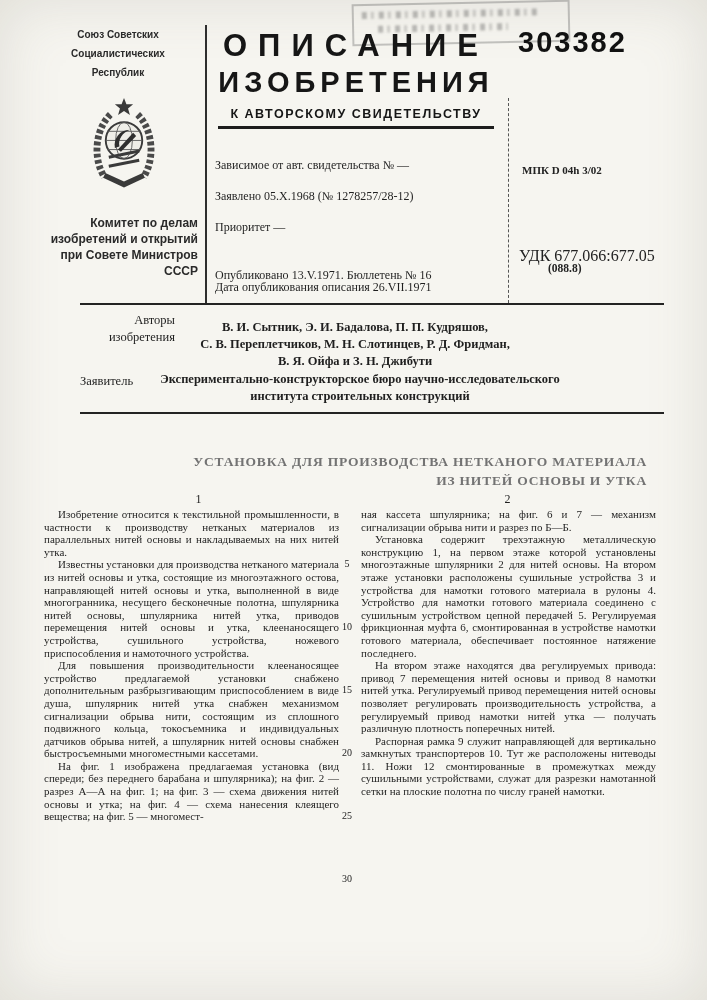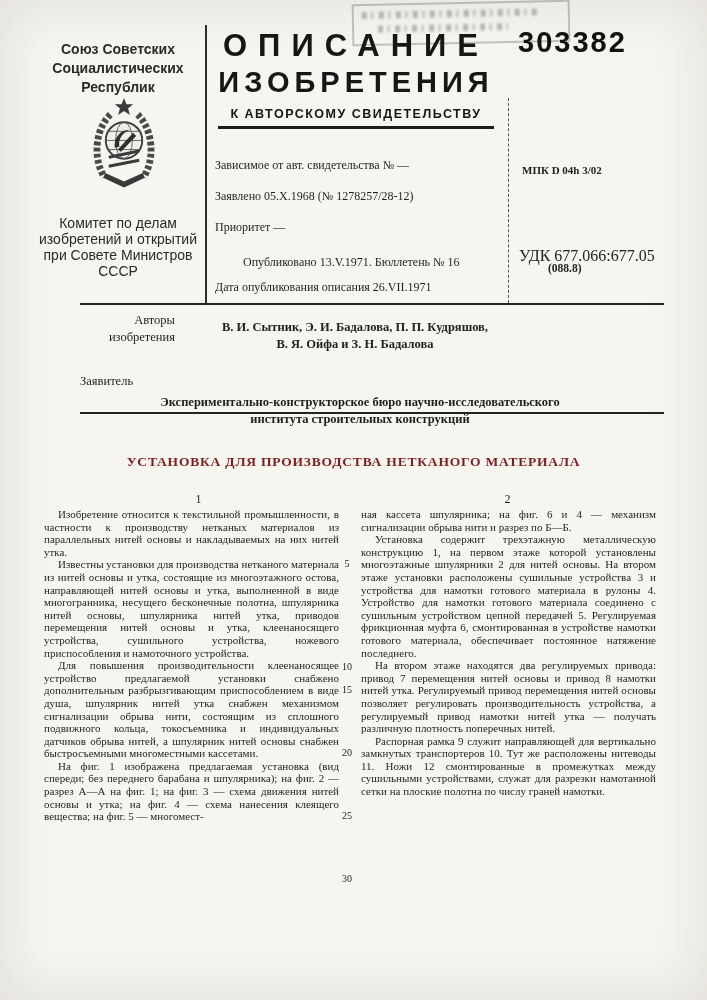--- a/index.html
+++ b/index.html
@@ -16,77 +16,77 @@
   .stamp {
     left:352px; top:2px; width:214px; height:38px;
     border:2px solid rgba(90,90,90,.45);
     transform:rotate(-1.2deg); opacity:.75;
   }
   .stamp .smudge { position:absolute; left:8px; right:30px; height:7px;
     background:repeating-linear-gradient(90deg, rgba(70,70,70,.45) 0 5px, transparent 5px 9px, rgba(70,70,70,.3) 9px 12px, transparent 12px 17px);
     filter:blur(1.2px);
   }
   .union-name {
-    left:46px; top:40px; width:144px; text-align:center;
-    font-weight:bold; font-size:14px; line-height:19px; color:#2a2a2a;
+    left:46px; top:25px; width:144px; text-align:center;
+    font-weight:bold; font-size:10px; line-height:19px; color:#2a2a2a;
   }
   .emblem { left:86px; top:96px; width:76px; height:98px; }
   .committee {
-    left:38px; top:215px; width:160px; text-align:center;
-    font-weight:normal; font-size:14px; line-height:16px; color:#2a2a2a;
+    left:38px; top:215px; width:160px; text-align:right;
+    font-weight:bold; font-size:12px; line-height:16px; color:#2a2a2a;
   }
   .vline-solid { left:205px; top:25px; width:2px; height:278px; background:#2e2e2e; }
   .vline-dash  { left:508px; top:98px; height:205px; border-left:1.5px dashed #555; }
 
   .doc-word1 { left:212px; top:28px; width:288px; text-align:center;
     font-weight:bold; font-size:31px; letter-spacing:11px; color:#161616; }
   .doc-word2 { left:212px; top:66px; width:288px; text-align:center;
     font-weight:bold; font-size:29px; letter-spacing:5px; color:#161616; }
   .doc-sub   { left:212px; top:107px; width:288px; text-align:center;
     font-weight:bold; font-size:12.5px; letter-spacing:1.5px; color:#161616; }
   .doc-sub-rule { left:218px; top:126px; width:276px; height:3px; background:#1d1d1d; }
 
   .patent-number { left:518px; top:26px; width:180px;
     font-weight:bold; font-size:29px; letter-spacing:2px; color:#111; }
 
   .fields { left:215px; top:158px; width:290px; font-size:12px; }
   .field-row { position:absolute; left:0; white-space:nowrap; }
   .field-row b { font-weight:normal; }
-  .fr0 { top:0; }  .fr1 { top:31px; } .fr2 { top:62px; } .fr3 { top:97px;margin-left:28px; } .fr4 { top:122px; }
+  .fr0 { top:0; }  .fr1 { top:31px; } .fr2 { top:62px; } .fr3 { top:110px; } .fr4 { top:122px; }
 
   .mpk { left:522px; top:164px; font-weight:bold; font-size:11px; color:#222; }
   .udk { left:519px; top:247px; font-weight:normal; font-size:16px; color:#222; }
   .udk2 { left:548px; top:262px; font-weight:bold; font-size:11.5px; color:#222; }
 
   .hr1 { left:80px; top:303px; width:584px; height:2px; background:#232323; }
   .hr2 { left:80px; top:412px; width:584px; height:2px; background:#232323; }
 
   
   .authors-label { left:80px; top:312px; width:100px; font-size:12.5px; line-height:17px;text-align:right; }
   .authors-names { left:110px; top:319px; width:490px; text-align:center;
     font-weight:bold; font-size:12.5px; line-height:17px; }
   .applicant-label { left:80px; top:374px; font-size:12.5px; }
   .applicant-name { left:150px; top:371px; width:420px; text-align:center;
-    font-weight:bold; font-size:12.5px; line-height:17px;margin-top:23px; }
+    font-weight:bold; font-size:12.5px; line-height:17px; }
 
   
-  .invention-title { left:60px; top:452px; width:587px; text-align:center;
-    font-weight:bold; font-size:13.5px; line-height:19px; letter-spacing:.8px; color:#7f1d1d; }
+  .invention-title { left:60px; top:452px; width:587px; text-align:right;
+    font-weight:bold; font-size:13.5px; line-height:19px; letter-spacing:.8px; color:#737373; }
   .col-numbers { left:44px; top:492px; width:618px; display:flex; }
   .col-numbers span { flex:1; text-align:center; font-size:12px; }
 
   .body-cols { left:44px; top:508px; width:618px; display:flex; gap:22px; }
   .bcol { width:295px; font-size:11px; line-height:12.6px; text-align:justify; }
   .bcol p { margin:0; text-indent:14px; }
   .bcol p.noindent { text-indent:0; }
 
   .gutter-nums { left:336px; top:508px; width:22px; }
   .gutter-nums span { position:absolute; left:0; width:22px; text-align:center;
     font-size:10px; color:#222; }
-  .ln0 { top:50px; } .ln1 { top:113px;margin-top:40px; } .ln2 { top:176px; }
+  .ln0 { top:50px; } .ln1 { top:113px; } .ln2 { top:176px; }
   .ln3 { top:239px; } .ln4 { top:302px; } .ln5 { top:365px; }
 </style>
 </head>
 <body>
 
 <div class="page">
 
   <div class="abs stamp">
     <div class="smudge" style="top:6px;"></div>
     <div class="smudge" style="top:20px; left:24px; right:60px;"></div>
@@ -128,48 +128,50 @@
   <div class="abs patent-number sans">303382</div>
   <div class="abs mpk">МПК D 04h 3/02</div>
   <div class="abs udk">УДК 677.066:677.05</div>
   <div class="abs udk2">(088.8)</div>
 
   <div class="abs hr1"></div>
 
   <div class="abs authors-label" style="width:95px;">Авторы изобретения</div>
   <div class="abs authors-names">
     <div>В. И. Сытник, Э. И. Бадалова, П. П. Кудряшов,</div>
-    <div>В. Я. Ойфа и З. Н. Бадалова</div>
+    <div>С. В. Переплетчиков, М. Н. Слотинцев, Р. Д. Фридман,</div>
+    <div>В. Я. Ойфа и З. Н. Джибути</div>
   </div>
   <div class="abs applicant-label">Заявитель</div>
   <div class="abs applicant-name">
     <div>Экспериментально-конструкторское бюро научно-исследовательского</div>
     <div>института строительных конструкций</div>
   </div>
 
   <div class="abs hr2"></div>
 
   <div class="abs invention-title">
     <div>УСТАНОВКА ДЛЯ ПРОИЗВОДСТВА НЕТКАНОГО МАТЕРИАЛА</div>
+    <div>ИЗ НИТЕЙ ОСНОВЫ И УТКА</div>
   </div>
 
   <div class="abs col-numbers">
     <span>1</span>
     <span>2</span>
   </div>
 
   <div class="abs body-cols">
     <div class="bcol">
       <p>Изобретение относится к текстильной промышленности, в частности к производству нетканых материалов из параллельных нитей основы и накладываемых на них нитей утка.</p>
       <p>Известны установки для производства нетканого материала из нитей основы и утка, состоящие из многоэтажного остова, направляющей нитей основы и утка, выполненной в виде многогранника, несущего бесконечные полотна, шпулярника нитей основы, шпулярника нитей утка, приводов перемещения нитей основы и утка, клеенаносящего устройства, сушильного устройства, ножевого приспособления и намоточного устройства.</p>
       <p>Для повышения производительности клеенаносящее устройство предлагаемой установки снабжено дополнительным разбрызгивающим приспособлением в виде душа, шпулярник нитей утка снабжен механизмом сигнализации обрыва нити, состоящим из сплошного подвижного кольца, токосъемника и индивидуальных датчиков обрыва нитей, а шпулярник нитей основы снабжен быстросъемными многоместными кассетами.</p>
       <p>На фиг. 1 изображена предлагаемая установка (вид спереди; без переднего барабана и шпулярника); на фиг. 2 — разрез А—А на фиг. 1; на фиг. 3 — схема движения нитей основы и утка; на фиг. 4 — схема нанесения клеящего вещества; на фиг. 5 — многомест-</p>
     </div>
     <div class="bcol">
-      <p class="noindent">ная кассета шпулярника; на фиг. 6 и 4 — механизм сигнализации обрыва нити и разрез по Б—Б.</p>
+      <p class="noindent">ная кассета шпулярника; на фиг. 6 и 7 — механизм сигнализации обрыва нити и разрез по Б—Б.</p>
       <p>Установка содержит трехэтажную металлическую конструкцию 1, на первом этаже которой установлены многоэтажные шпулярники 2 для нитей основы. На втором этаже установки расположены сушильные устройства 3 и устройства для намотки готового материала в рулоны 4. Устройство для намотки готового материала соединено с сушильным устройством цепной передачей 5. Регулируемая фрикционная муфта 6, смонтированная в устройстве намотки готового материала, обеспечивает постоянное натяжение последнего.</p>
       <p>На втором этаже находятся два регулируемых привода: привод 7 перемещения нитей основы и привод 8 намотки нитей утка. Регулируемый привод перемещения нитей основы позволяет регулировать производительность устройства, а регулируемый привод намотки нитей утка — получать различную плотность поперечных нитей.</p>
       <p>Распорная рамка 9 служит направляющей для вертикально замкнутых транспортеров 10. Тут же расположены нитеводы 11. Ножи 12 смонтированные в промежутках между сушильными устройствами, служат для разрезки намотанной сетки на плоские полотна по числу граней намотки.</p>
     </div>
   </div>
 
   <div class="abs gutter-nums">
     <span class="ln0">5</span>
     <span class="ln1">10</span>
     <span class="ln2">15</span>

